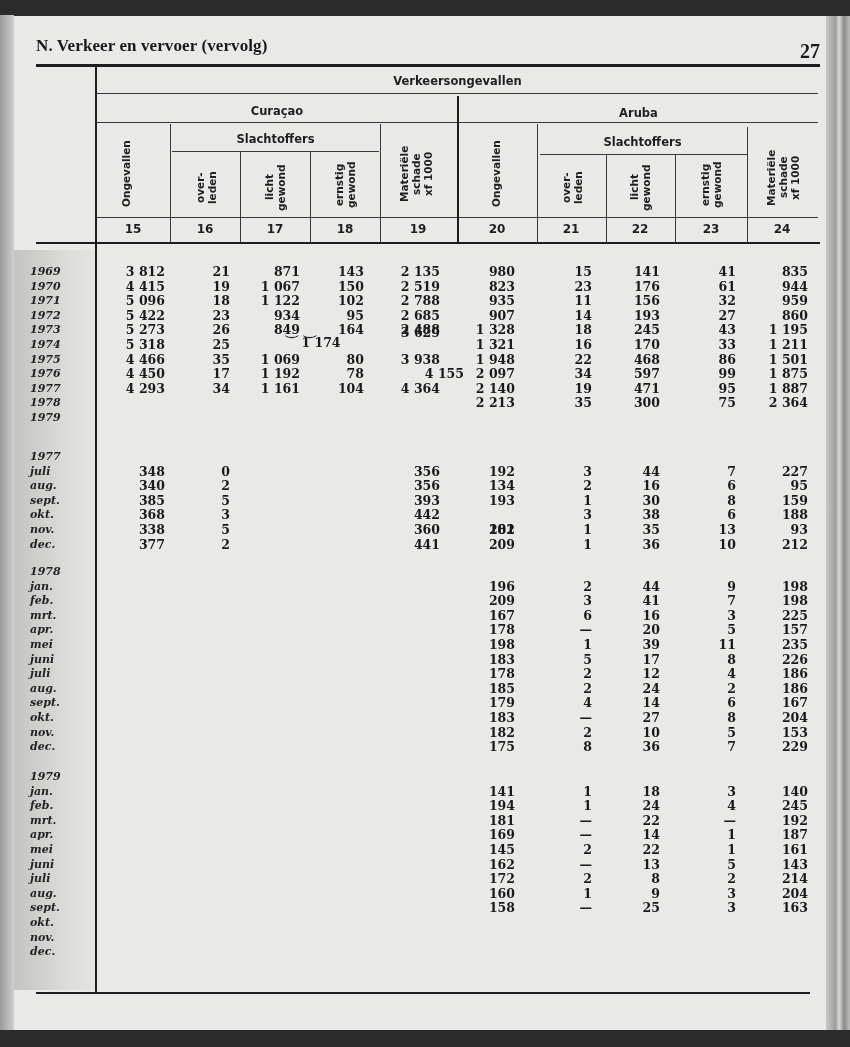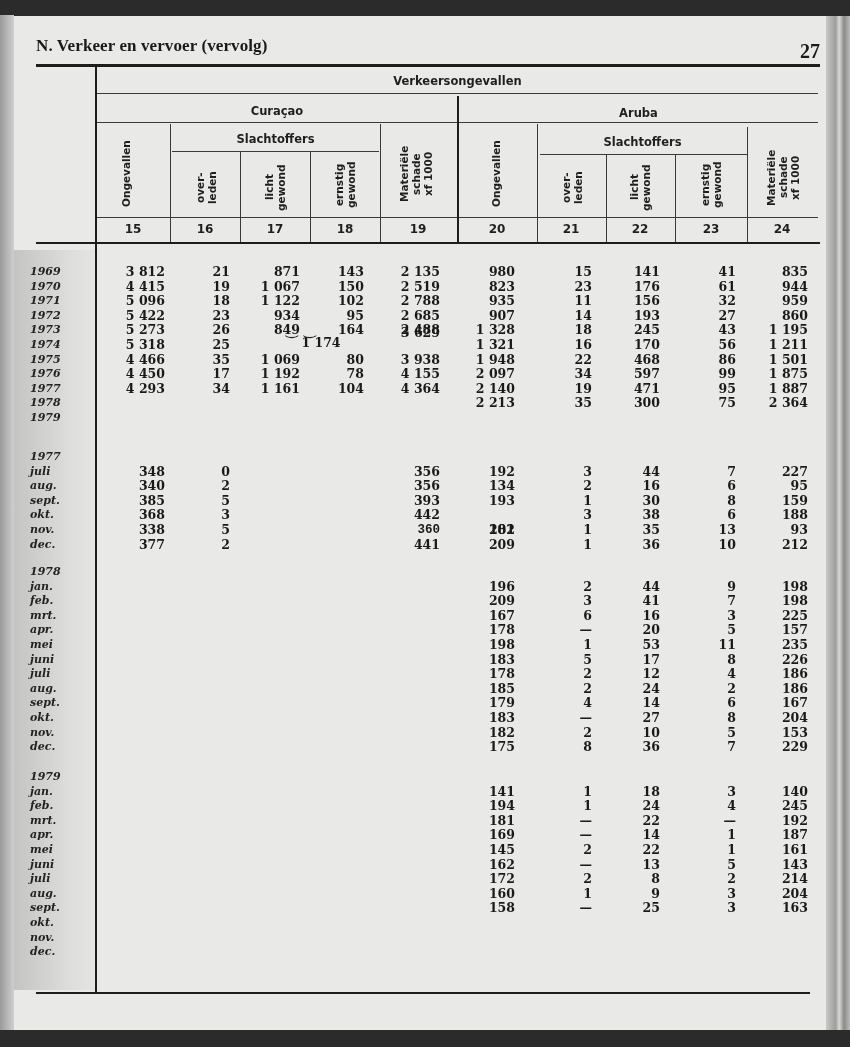--- a/index.html
+++ b/index.html
@@ -170,39 +170,39 @@
     <div class="cell" style="left: 748px; width: 60px; top: 323.4px;">1 195</div>
     <div class="rowlbl" style="top: 338px;">1974</div>
     <div class="cell" style="left: 105px; width: 60px; top: 338px;">5 318</div>
     <div class="cell" style="left: 170px; width: 60px; top: 338px;">25</div>
     <div class="cell" style="left: 240px; width: 60px; top: 338px;"></div>
     <div class="cell" style="left: 304px; width: 60px; top: 338px;"></div>
     <div class="cell" style="left: 380px; width: 60px; top: 326px;">3 629</div>
     <div class="cell" style="left: 455px; width: 60px; top: 338px;">1 321</div>
     <div class="cell" style="left: 532px; width: 60px; top: 338px;">16</div>
     <div class="cell" style="left: 600px; width: 60px; top: 338px;">170</div>
-    <div class="cell" style="left: 676px; width: 60px; top: 338px;">56</div>
+    <div class="cell" style="left: 676px; width: 60px; top: 338px;">33</div>
     <div class="cell" style="left: 748px; width: 60px; top: 338px;">1 211</div>
     <div class="rowlbl" style="top: 352.6px;">1975</div>
     <div class="cell" style="left: 105px; width: 60px; top: 352.6px;">4 466</div>
     <div class="cell" style="left: 170px; width: 60px; top: 352.6px;">35</div>
     <div class="cell" style="left: 240px; width: 60px; top: 352.6px;">1 069</div>
     <div class="cell" style="left: 304px; width: 60px; top: 352.6px;">80</div>
     <div class="cell" style="left: 380px; width: 60px; top: 352.6px;">3 938</div>
     <div class="cell" style="left: 455px; width: 60px; top: 352.6px;">1 948</div>
     <div class="cell" style="left: 532px; width: 60px; top: 352.6px;">22</div>
     <div class="cell" style="left: 600px; width: 60px; top: 352.6px;">468</div>
     <div class="cell" style="left: 676px; width: 60px; top: 352.6px;">86</div>
     <div class="cell" style="left: 748px; width: 60px; top: 352.6px;">1 501</div>
     <div class="rowlbl" style="top: 367.2px;">1976</div>
     <div class="cell" style="left: 105px; width: 60px; top: 367.2px;">4 450</div>
     <div class="cell" style="left: 170px; width: 60px; top: 367.2px;">17</div>
     <div class="cell" style="left: 240px; width: 60px; top: 367.2px;">1 192</div>
     <div class="cell" style="left: 304px; width: 60px; top: 367.2px;">78</div>
-    <div class="cell" style="left: 380px; width: 60px; top: 367.2px;">4 155</div>
+    <div class="cell" style="left: 404px; width: 60px; top: 367.2px;">4 155</div>
     <div class="cell" style="left: 455px; width: 60px; top: 367.2px;">2 097</div>
     <div class="cell" style="left: 532px; width: 60px; top: 367.2px;">34</div>
     <div class="cell" style="left: 600px; width: 60px; top: 367.2px;">597</div>
     <div class="cell" style="left: 676px; width: 60px; top: 367.2px;">99</div>
     <div class="cell" style="left: 748px; width: 60px; top: 367.2px;">1 875</div>
     <div class="rowlbl" style="top: 381.8px;">1977</div>
     <div class="cell" style="left: 105px; width: 60px; top: 381.8px;">4 293</div>
     <div class="cell" style="left: 170px; width: 60px; top: 381.8px;">34</div>
     <div class="cell" style="left: 240px; width: 60px; top: 381.8px;">1 161</div>
     <div class="cell" style="left: 304px; width: 60px; top: 381.8px;">104</div>
@@ -277,21 +277,21 @@
     <div class="cell" style="left: 455px; width: 60px; top: 523px;">202</div>
     <div class="cell" style="left: 532px; width: 60px; top: 508.4px;">3</div>
     <div class="cell" style="left: 600px; width: 60px; top: 508.4px;">38</div>
     <div class="cell" style="left: 676px; width: 60px; top: 508.4px;">6</div>
     <div class="cell" style="left: 748px; width: 60px; top: 508.4px;">188</div>
     <div class="rowlbl" style="top: 523px;">nov.</div>
     <div class="cell" style="left: 105px; width: 60px; top: 523px;">338</div>
     <div class="cell" style="left: 170px; width: 60px; top: 523px;">5</div>
     <div class="cell" style="left: 240px; width: 60px; top: 523px;"></div>
     <div class="cell" style="left: 304px; width: 60px; top: 523px;"></div>
-    <div class="cell" style="left: 380px; width: 60px; top: 523px; font-family: Liberation Mono, monospace;">360</div>
+    <div class="cell" style="left: 380px; width: 60px; top: 523px;">360</div>
     <div class="cell" style="left: 455px; width: 60px; top: 523px;">181</div>
     <div class="cell" style="left: 532px; width: 60px; top: 523px;">1</div>
     <div class="cell" style="left: 600px; width: 60px; top: 523px;">35</div>
     <div class="cell" style="left: 676px; width: 60px; top: 523px;">13</div>
     <div class="cell" style="left: 748px; width: 60px; top: 523px;">93</div>
     <div class="rowlbl" style="top: 537.6px;">dec.</div>
     <div class="cell" style="left: 105px; width: 60px; top: 537.6px;">377</div>
     <div class="cell" style="left: 170px; width: 60px; top: 537.6px;">2</div>
     <div class="cell" style="left: 240px; width: 60px; top: 537.6px;"></div>
     <div class="cell" style="left: 304px; width: 60px; top: 537.6px;"></div>
@@ -347,21 +347,21 @@
     <div class="cell" style="left: 676px; width: 60px; top: 623.4px;">5</div>
     <div class="cell" style="left: 748px; width: 60px; top: 623.4px;">157</div>
     <div class="rowlbl" style="top: 638px;">mei</div>
     <div class="cell" style="left: 105px; width: 60px; top: 638px;"></div>
     <div class="cell" style="left: 170px; width: 60px; top: 638px;"></div>
     <div class="cell" style="left: 240px; width: 60px; top: 638px;"></div>
     <div class="cell" style="left: 304px; width: 60px; top: 638px;"></div>
     <div class="cell" style="left: 380px; width: 60px; top: 638px;"></div>
     <div class="cell" style="left: 455px; width: 60px; top: 638px;">198</div>
     <div class="cell" style="left: 532px; width: 60px; top: 638px;">1</div>
-    <div class="cell" style="left: 600px; width: 60px; top: 638px;">53</div>
+    <div class="cell" style="left: 600px; width: 60px; top: 638px;">39</div>
     <div class="cell" style="left: 676px; width: 60px; top: 638px;">11</div>
     <div class="cell" style="left: 748px; width: 60px; top: 638px;">235</div>
     <div class="rowlbl" style="top: 652.6px;">juni</div>
     <div class="cell" style="left: 105px; width: 60px; top: 652.6px;"></div>
     <div class="cell" style="left: 170px; width: 60px; top: 652.6px;"></div>
     <div class="cell" style="left: 240px; width: 60px; top: 652.6px;"></div>
     <div class="cell" style="left: 304px; width: 60px; top: 652.6px;"></div>
     <div class="cell" style="left: 380px; width: 60px; top: 652.6px;"></div>
     <div class="cell" style="left: 455px; width: 60px; top: 652.6px;">183</div>
     <div class="cell" style="left: 532px; width: 60px; top: 652.6px;">5</div>

